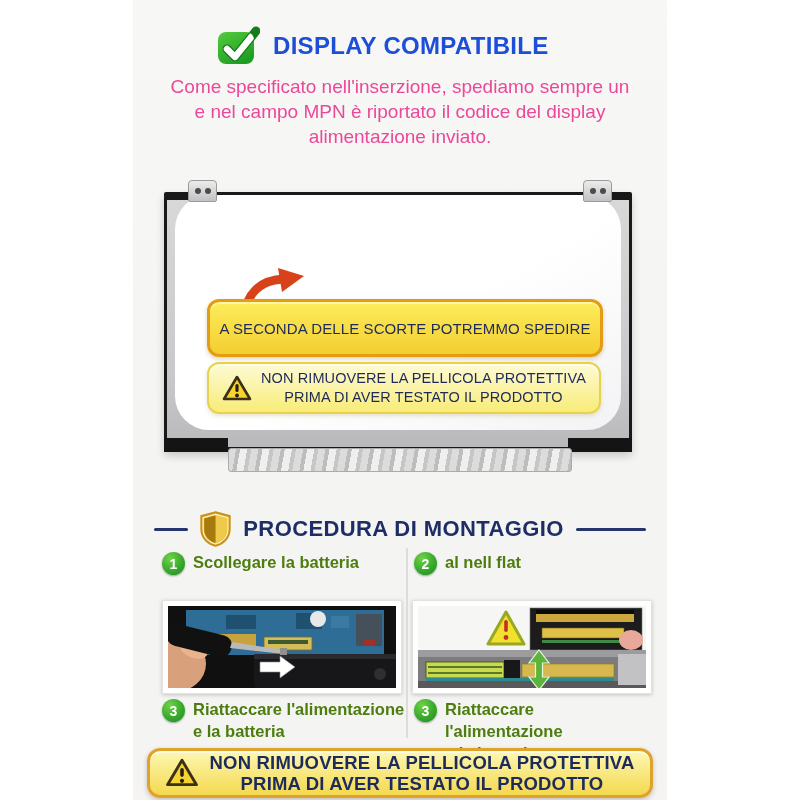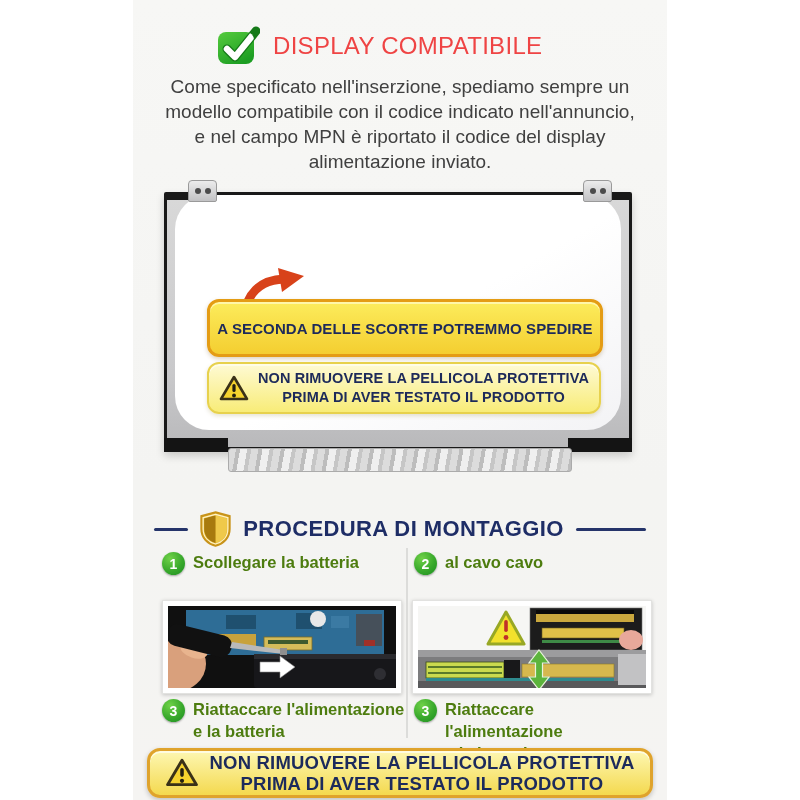--- a/index.html
+++ b/index.html
@@ -9,25 +9,25 @@
     -webkit-font-smoothing:antialiased;
   }
   #canvas{position:relative;width:800px;height:800px;background:#fff;overflow:hidden;}
   .content-col{
     position:absolute;left:133px;top:0;width:534px;height:800px;
     background:linear-gradient(180deg,#f7f7f5 0%,#f4f4f2 60%,#f5f4f2 100%);
   }
 
   
   .header{position:absolute;left:216px;top:26px;display:flex;align-items:center;gap:13px;}
-  .header-title{font-size:24px;font-weight:normal;color:#ef4444;letter-spacing:0.3px;}
+  .header-title{font-size:24px;font-weight:bold;color:#1d4ed8;letter-spacing:0.3px;}
 
   
   .intro{position:absolute;left:0;top:74px;width:800px;text-align:center;
-         font-size:19px;line-height:25px;color:#404040;}
+         font-size:19px;line-height:25px;color:#ec4899;}
 
   
   .laptop{position:absolute;left:164px;top:180px;width:472px;height:300px;}
   .hinge{position:absolute;top:0;width:27px;height:20px;z-index:3;
          background:linear-gradient(180deg,#ececec,#c2c2c4);
          border:1px solid #9a9a9a;border-radius:4px 4px 2px 2px;
          display:flex;align-items:center;justify-content:center;gap:4px;}
   .hinge .hole{width:6px;height:6px;border-radius:50%;background:#4c4c4c;}
   .hinge-left{left:24px;} .hinge-right{right:24px;}
   .panel{position:absolute;left:0;top:12px;width:468px;height:260px;background:#191919;
@@ -38,21 +38,21 @@
           background:linear-gradient(150deg,#ffffff 55%,#f3f3f5 100%);}
   .corner-block{position:absolute;bottom:0;width:64px;height:14px;background:#141414;}
   .corner-left{left:0;} .corner-right{right:0;}
   .foil{position:absolute;left:64px;top:268px;width:342px;height:22px;z-index:2;
         border:1px solid #ababab;border-radius:3px;
         background:repeating-linear-gradient(100deg,#dcdcdc 0 7px,#bdbdbd 7px 11px,#efefef 11px 18px,#c6c6c6 18px 22px);}
   .red-arrow{position:absolute;left:70px;top:86px;z-index:4;}
 
   .note{position:absolute;left:43px;width:390px;z-index:4;border-radius:12px;
         display:flex;align-items:center;justify-content:center;gap:9px;
-        text-align:center;font-weight:bold;color:#1d2a5a;}
+        text-align:center;font-weight:normal;color:#1d2a5a;}
   .note-lines{line-height:19px;font-size:15px;letter-spacing:0.1px;}
   .note-stock{top:119px;height:52px;border:3px solid #e49c14;
         background:linear-gradient(180deg,#fcec5c 0%,#f4ce30 100%);
         box-shadow:0 2px 4px rgba(120,80,0,0.25), inset 0 2px 0 #fff6a8;}
   .note-film{top:182px;height:48px;border:2px solid #e7d14d;
         background:linear-gradient(180deg,#fefad4 0%,#f8ec78 100%);
         box-shadow:0 2px 4px rgba(120,100,0,0.18), inset 0 2px 0 #fffde8;}
   .note-film .note-lines{font-size:14.5px;}
 
   
@@ -106,21 +106,20 @@
       </defs>
       <rect x="2" y="6" width="36" height="32" rx="8" fill="url(#gcheck)"></rect>
       <path d="M11 23 L19 31 L40 5" fill="none" stroke="#157a18" stroke-width="9" stroke-linecap="round" stroke-linejoin="round"></path>
       <path d="M11 23 L19 31 L40 5" fill="none" stroke="#ffffff" stroke-width="6.5" stroke-linecap="round" stroke-linejoin="round" clip-path="url(#cb)"></path>
     </svg>
     <div class="header-title">DISPLAY COMPATIBILE</div>
   </div>
 
   <div class="intro">
     <div>Come specificato nell'inserzione, spediamo sempre un</div>
-    <div>modello compatibile con il codice indicato nell'annuncio,</div>
     <div>e nel campo MPN è riportato il codice del display</div>
     <div>alimentazione inviato.</div>
   </div>
 
   <div class="laptop">
     <div class="hinge hinge-left">
       <span class="hole"></span>
       <span class="hole"></span>
     </div>
     <div class="hinge hinge-right">
@@ -177,21 +176,21 @@
     <div class="step step-1">
       <div class="badge">1</div>
       <div class="step-text">
         <div>Scollegare la batteria</div>
       </div>
     </div>
 
     <div class="step step-2">
       <div class="badge">2</div>
       <div class="step-text">
-        <div>al cavo cavo</div>
+        <div>al nell flat</div>
       </div>
     </div>
 
     <div class="proc-img proc-img-left">
       <svg viewBox="0 0 228 82">
         <rect x="0" y="0" width="228" height="82" fill="#101010"></rect>
         <g>
           <rect x="18" y="4" width="198" height="45" fill="#2e6d96"></rect>
           <rect x="58" y="9" width="30" height="14" fill="#1f506f"></rect>
           <rect x="128" y="7" width="26" height="16" fill="#1f506f"></rect>

